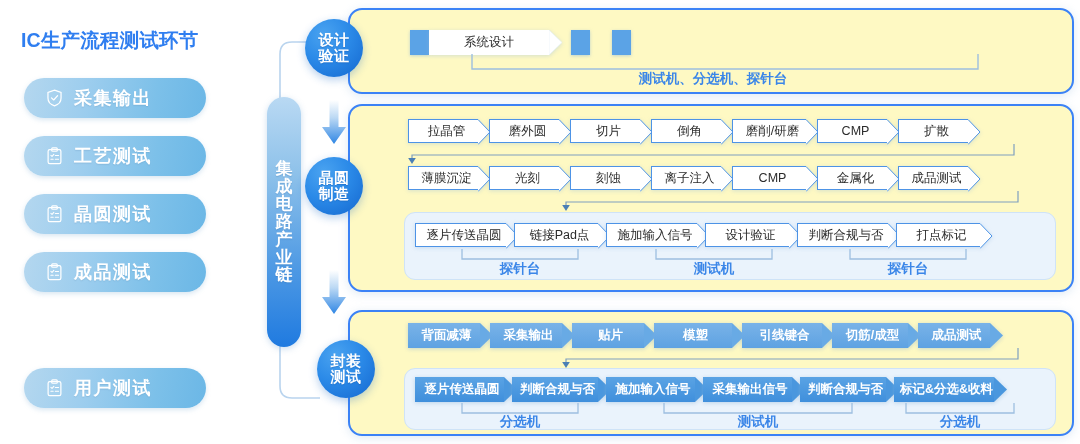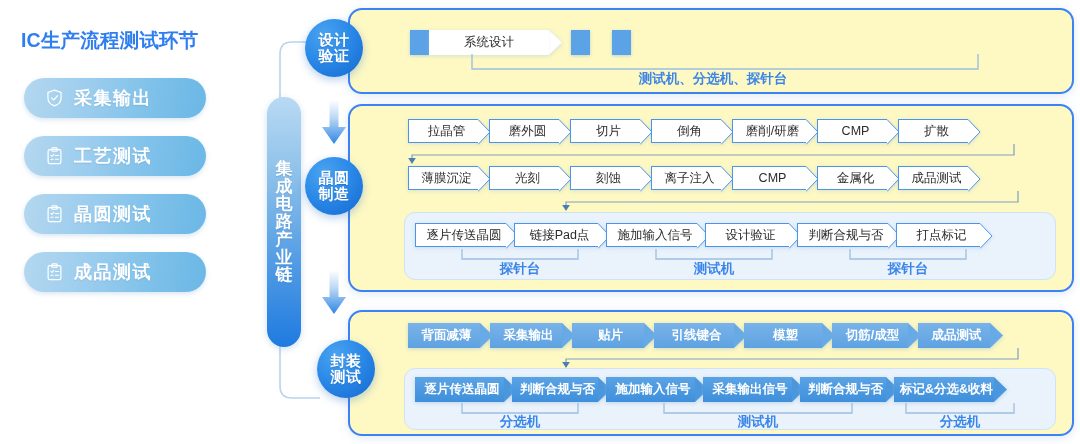--- a/index.html
+++ b/index.html
@@ -165,20 +165,30 @@
         <rect x="2.2" y="3.2" width="15.6" height="17" rx="2" fill="none" stroke="#ffffff" stroke-width="1.5"></rect>
         <rect x="6.6" y="1.2" width="6.8" height="4" rx="1.2" fill="none" stroke="#ffffff" stroke-width="1.5"></rect>
         <path d="M5.6 10.2 L7 11.5 L9.2 8.9" fill="none" stroke="#ffffff" stroke-width="1.3" stroke-linecap="round" stroke-linejoin="round"></path>
         <path d="M11 10.3 H15" stroke="#ffffff" stroke-width="1.3" stroke-linecap="round"></path>
         <path d="M5.6 15 H8.4 M11 15 H15" stroke="#ffffff" stroke-width="1.3" stroke-linecap="round"></path>
       </svg>
       <span class="pill-label">成品测试</span>
     </div>
 
 
+    <div class="pill" style="top:368px">
+      <svg class="pill-icon" viewBox="0 0 20 22">
+        <rect x="2.2" y="3.2" width="15.6" height="17" rx="2" fill="none" stroke="#ffffff" stroke-width="1.5"></rect>
+        <rect x="6.6" y="1.2" width="6.8" height="4" rx="1.2" fill="none" stroke="#ffffff" stroke-width="1.5"></rect>
+        <path d="M5.6 10.2 L7 11.5 L9.2 8.9" fill="none" stroke="#ffffff" stroke-width="1.3" stroke-linecap="round" stroke-linejoin="round"></path>
+        <path d="M11 10.3 H15" stroke="#ffffff" stroke-width="1.3" stroke-linecap="round"></path>
+        <path d="M5.6 15 H8.4 M11 15 H15" stroke="#ffffff" stroke-width="1.3" stroke-linecap="round"></path>
+      </svg>
+      <span class="pill-label">用户测试</span>
+    </div>
   </div>
 
   <svg id="chain-bracket" viewBox="0 0 70 400">
     <path d="M62 22 H34 Q22 22 22 34 V366 Q22 378 34 378 H62" fill="none" stroke="#b9d4ee" stroke-width="1.6"></path>
   </svg>
 
   <div id="chain-bar">
     <span class="ch">集</span>
     <span class="ch">成</span>
     <span class="ch">电</span>
@@ -464,28 +474,28 @@
         <span class="tip"><svg width="13" height="25" viewBox="0 0 13 25">
               <path d="M0 0 L13 12.5 L0 25 Z" fill="#68aae5"></path>
             </svg></span>
       </div>
       <div class="chev-solid" style="width:72px">
         <span>贴片</span>
         <span class="tip"><svg width="13" height="25" viewBox="0 0 13 25">
               <path d="M0 0 L13 12.5 L0 25 Z" fill="#68aae5"></path>
             </svg></span>
       </div>
+      <div class="chev-solid" style="width:78px">
+        <span>模塑</span>
+        <span class="tip"><svg width="13" height="25" viewBox="0 0 13 25">
+              <path d="M0 0 L13 12.5 L0 25 Z" fill="#68aae5"></path>
+            </svg></span>
+      </div>
       <div class="chev-solid" style="width:80px">
         <span>引线键合</span>
-        <span class="tip"><svg width="13" height="25" viewBox="0 0 13 25">
-              <path d="M0 0 L13 12.5 L0 25 Z" fill="#68aae5"></path>
-            </svg></span>
-      </div>
-      <div class="chev-solid" style="width:78px">
-        <span>模塑</span>
         <span class="tip"><svg width="13" height="25" viewBox="0 0 13 25">
               <path d="M0 0 L13 12.5 L0 25 Z" fill="#68aae5"></path>
             </svg></span>
       </div>
       <div class="chev-solid" style="width:76px">
         <span>切筋/成型</span>
         <span class="tip"><svg width="13" height="25" viewBox="0 0 13 25">
               <path d="M0 0 L13 12.5 L0 25 Z" fill="#68aae5"></path>
             </svg></span>
       </div>

